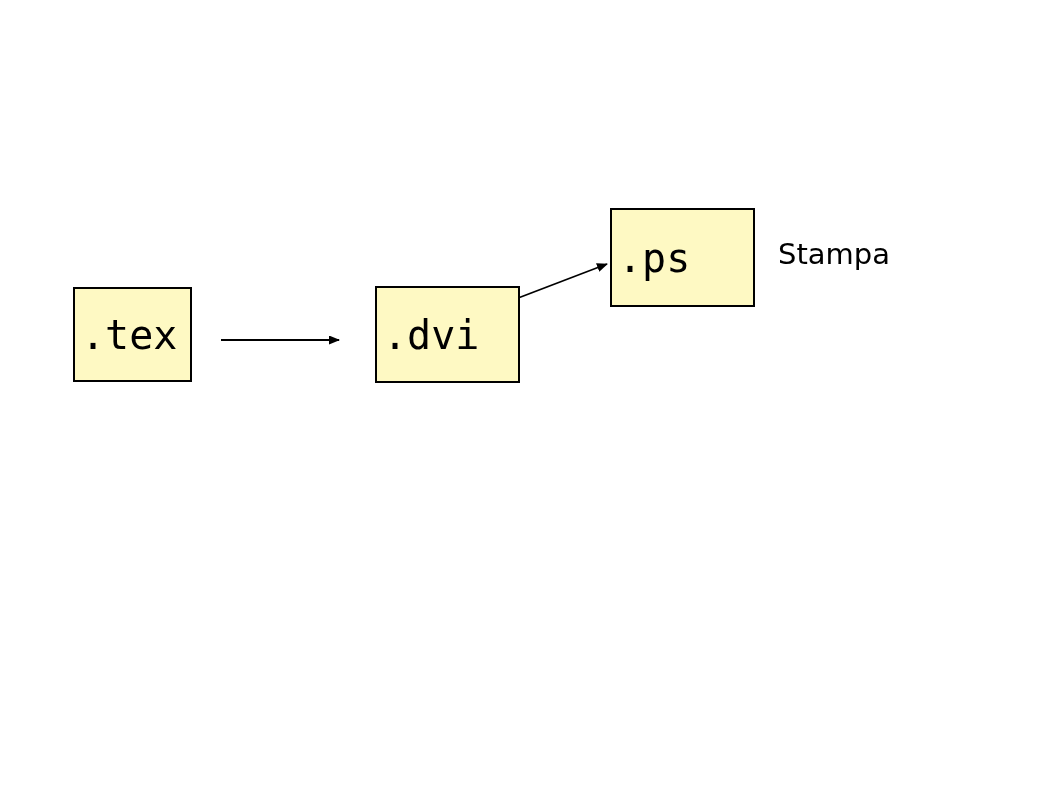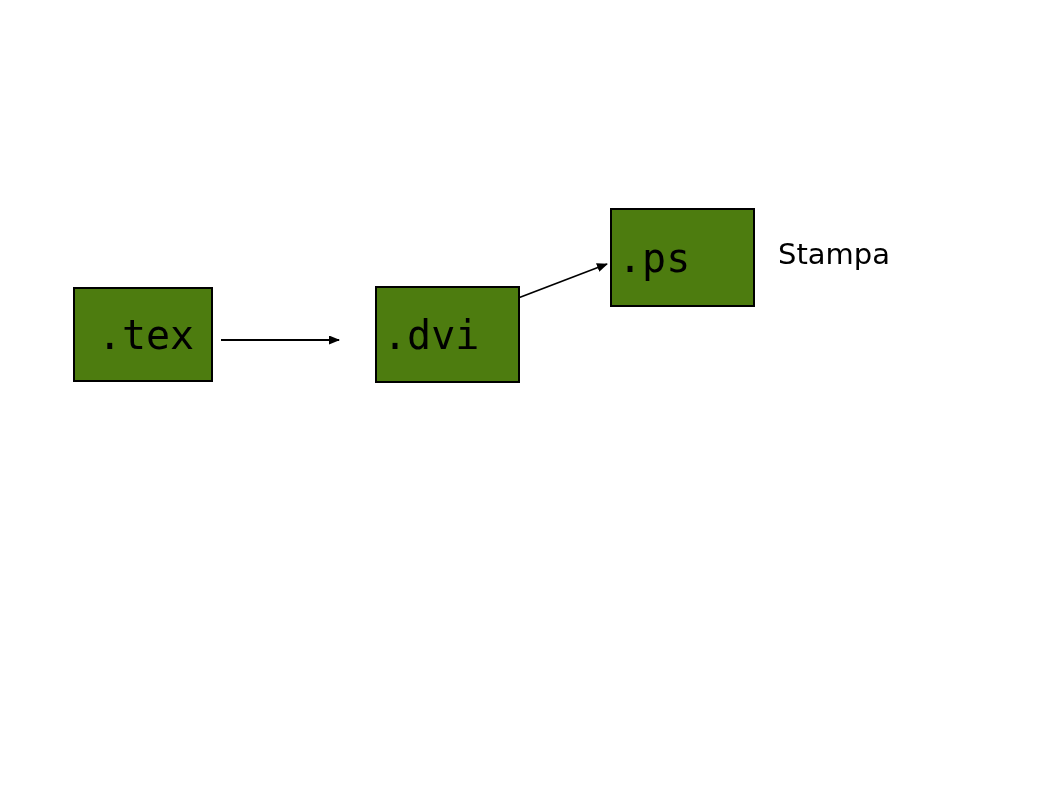--- a/index.html
+++ b/index.html
@@ -14,36 +14,36 @@
   #canvas {
     position: relative;
     width: 1058px;
     height: 794px;
     background: #ffffff;
     overflow: hidden;
   }
   .node {
     position: absolute;
     box-sizing: border-box;
-    background: #4d7c0f;
+    background: #fef9c3;
     border: 2px solid #000000;
     display: flex;
     align-items: center;
     justify-content: flex-start;
   }
   .node-label {
     font-family: "DejaVu Sans Mono", "Liberation Mono", monospace;
     font-size: 40px;
     line-height: 1;
     color: #000000;
     white-space: pre;
     padding-left: 6px;
     letter-spacing: 0px;
   }
-  #node-tex  { left: 73px;  top: 287px; width: 140px; height: 95px; justify-content: center; }
+  #node-tex  { left: 73px;  top: 287px; width: 119px; height: 95px; }
   #node-dvi  { left: 339px; top: 286px; width: 145px; height: 97px; margin-left: 36px; }
   #node-ps   { left: 610px; top: 208px; width: 145px; height: 99px; }
 
   #edges {
     position: absolute;
     left: 0;
     top: 0;
     width: 1058px;
     height: 794px;
     pointer-events: none;

